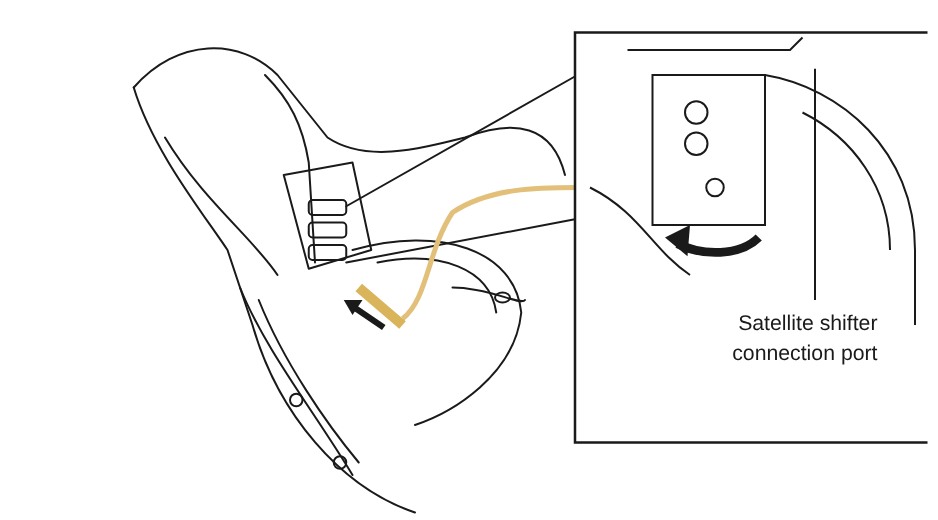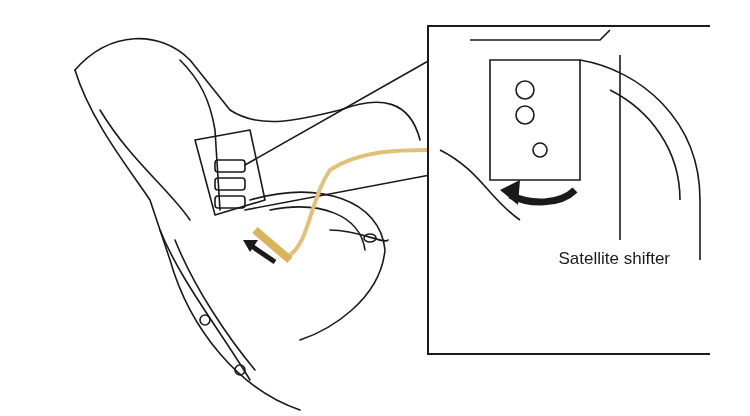--- a/index.html
+++ b/index.html
@@ -1,16 +1,16 @@
 <!DOCTYPE html>
 <html><head>
 <meta charset="utf-8">
 <style>
   html,body{margin:0;padding:0;background:#fff;}
-  #stage{position:relative;width:710px;height:416px;overflow:hidden;background:#fff;font-family:"Liberation Sans",sans-serif;}
+  #stage{position:relative;width:710px;height:416px;overflow:hidden;background:#fff;font-family:"Liberation Sans",sans-serif;margin-left:32px;}
   svg{position:absolute;left:0;top:0;}
   .label{position:absolute;left:470px;top:247px;width:200px;text-align:right;font-size:17px;line-height:24px;color:#1a1a1a;}
 </style>
 </head>
 <body>
 
 <div id="stage">
   <svg width="750" height="416" viewBox="0 0 750 416">
     <g fill="none" stroke="#1a1a1a" stroke-width="1.6" stroke-linejoin="round" stroke-linecap="round">
 
@@ -55,14 +55,15 @@
       <path d="M610 90 C650 110 680 150 680 200"></path>
       <path d="M440 150 C480 170 490 200 520 220"></path>
       <line x1="620" y1="55" x2="620" y2="240"></line>
     </g>
 
     <path d="M575 190 C560 205 530 205 510 195" fill="none" stroke="#1a1a1a" stroke-width="7"></path>
     <polygon points="500,190 520,180 518,205" fill="#1a1a1a"></polygon>
   </svg>
   <div class="label">
     <div>Satellite shifter</div>
+    <div>connection port</div>
   </div>
 </div>
 
 </body></html>

